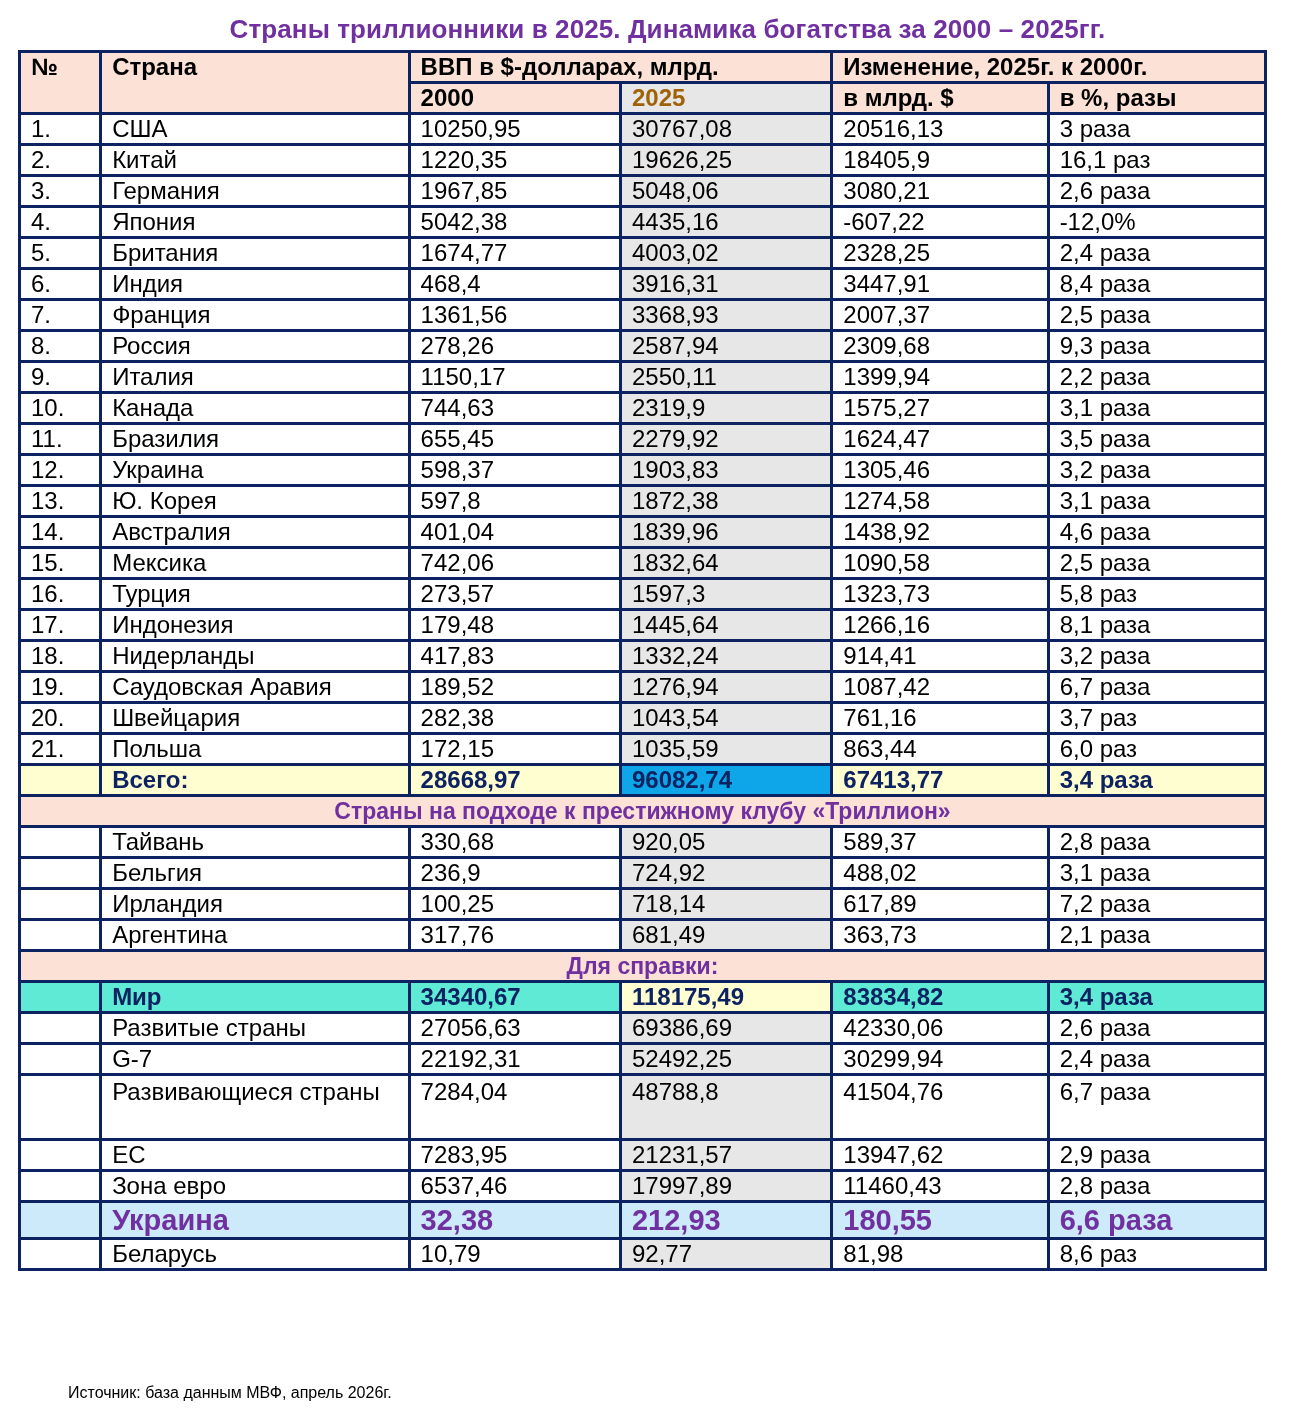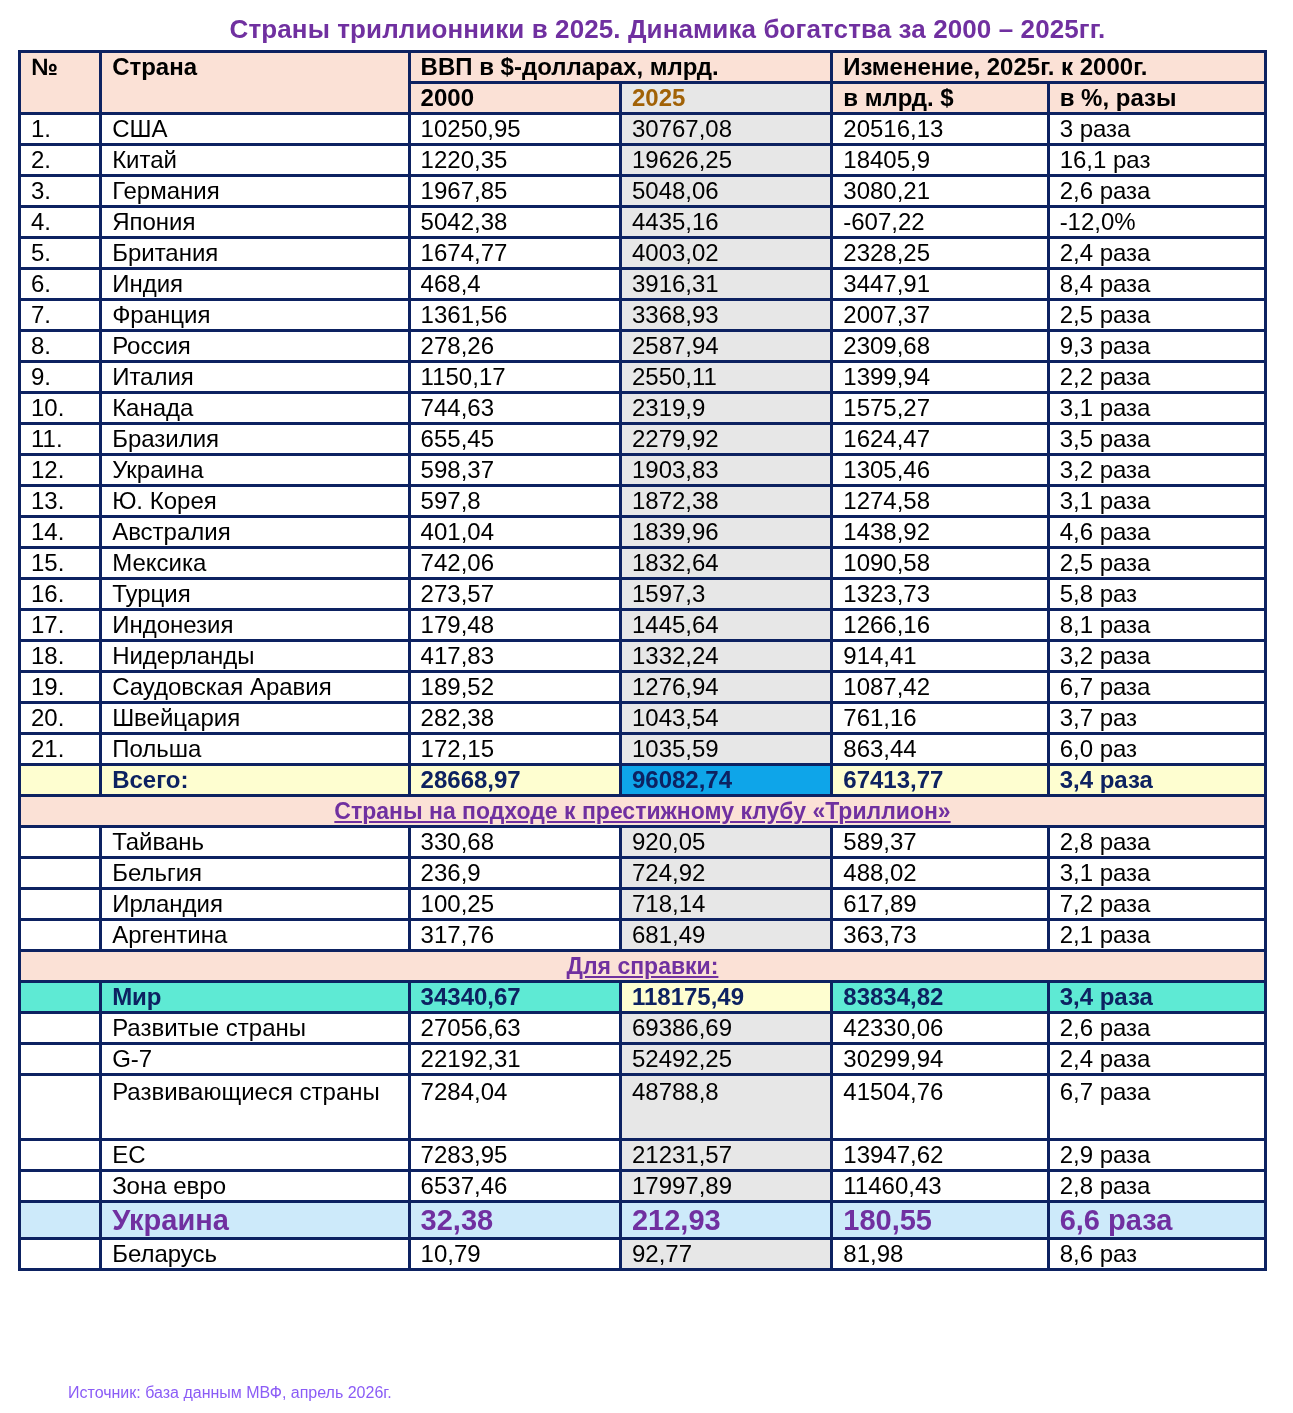--- a/index.html
+++ b/index.html
@@ -21,25 +21,25 @@
   col.c-no { width: 81px; }
   col.c-country { width: 308px; }
   col.c-2000 { width: 211px; }
   col.c-2025 { width: 211px; }
   col.c-dabs { width: 216px; }
   col.c-drel { width: 217px; }
   td.hdr { background: #fbe1d6; color: #7030a0; font-weight: bold; font-size: 23px; }
   td.v25 { background: #e7e7e7; color: #0d2261; font-weight: normal; }
   tr.total td { background: #fefed0; color: #0d2261; font-weight: bold; margin-top: 33px; }
   tr.total td.v25 { background: #0ea5e9; }
-  tr.section td { background: #fbe1d6; color: #7030a0; font-weight: bold; text-align: center; padding: 0; font-size: 23px; text-decoration: underline; }
+  tr.section td { background: #fbe1d6; color: #7030a0; font-weight: bold; text-align: center; padding: 0; font-size: 23px; }
   tr.world td { background: #5eead4; color: #0d2261; font-weight: bold; }
   tr.ukraine td { background: #cdeafa; color: #7030a0; font-weight: bold; font-size: 29px; height: 34px; line-height: 34px; }
   tr.tall td { height: 62px; white-space: normal; line-height: 31px; }
-  .source { position: absolute; left: 68px; top: 1384px; font-size: 16px; color: #8b5cf6; }
+  .source { position: absolute; left: 68px; top: 1384px; font-size: 16px; color: #000000; }
 </style>
 </head>
 <body>
 
 <div class="title">Страны триллионники в 2025. Динамика богатства за 2000 – 2025гг.</div>
 
 <table class="main">
   <colgroup>
     <col class="c-no">
       <col class="c-country">

